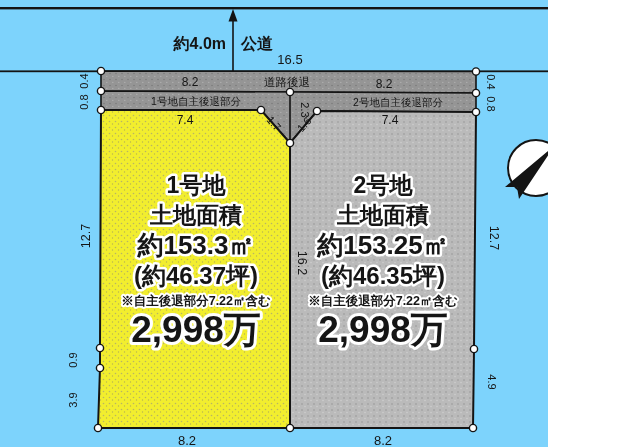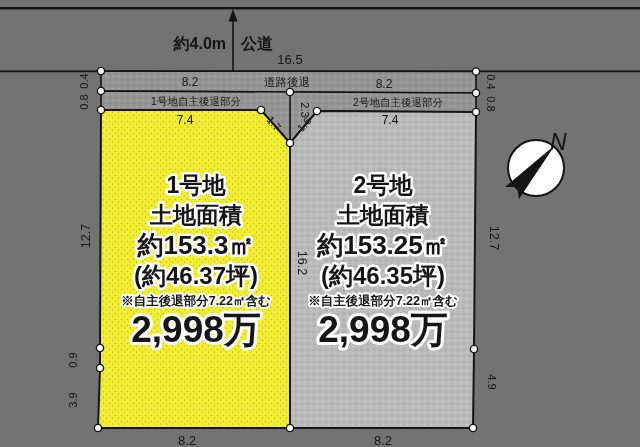--- a/index.html
+++ b/index.html
@@ -1,17 +1,17 @@
 <!DOCTYPE html>
 <html><head>
 <meta charset="utf-8">
 <style>
   html,body{margin:0;padding:0;background:#ffffff;}
   .stage{
-    position:relative;width:640px;height:447px;background:#737373;overflow:hidden;
+    position:relative;width:548px;height:447px;background:#7dd3fc;overflow:hidden;
     font-family:"Liberation Sans", sans-serif;
   }
   svg text{font-family:"Liberation Sans", sans-serif;fill:#151515;}
   .dim{font-size:12px;}
   .dim-s{font-size:11px;}
   .striplab{font-size:10.5px;}
   .halo{paint-order:stroke;stroke:#ffffff;stroke-width:5px;stroke-linejoin:round;font-weight:bold;}
   .halo-sm{paint-order:stroke;stroke:#ffffff;stroke-width:4px;stroke-linejoin:round;font-weight:bold;}
   .halo-xl{paint-order:stroke;stroke:#ffffff;stroke-width:6px;stroke-linejoin:round;font-weight:bold;}
 </style>

